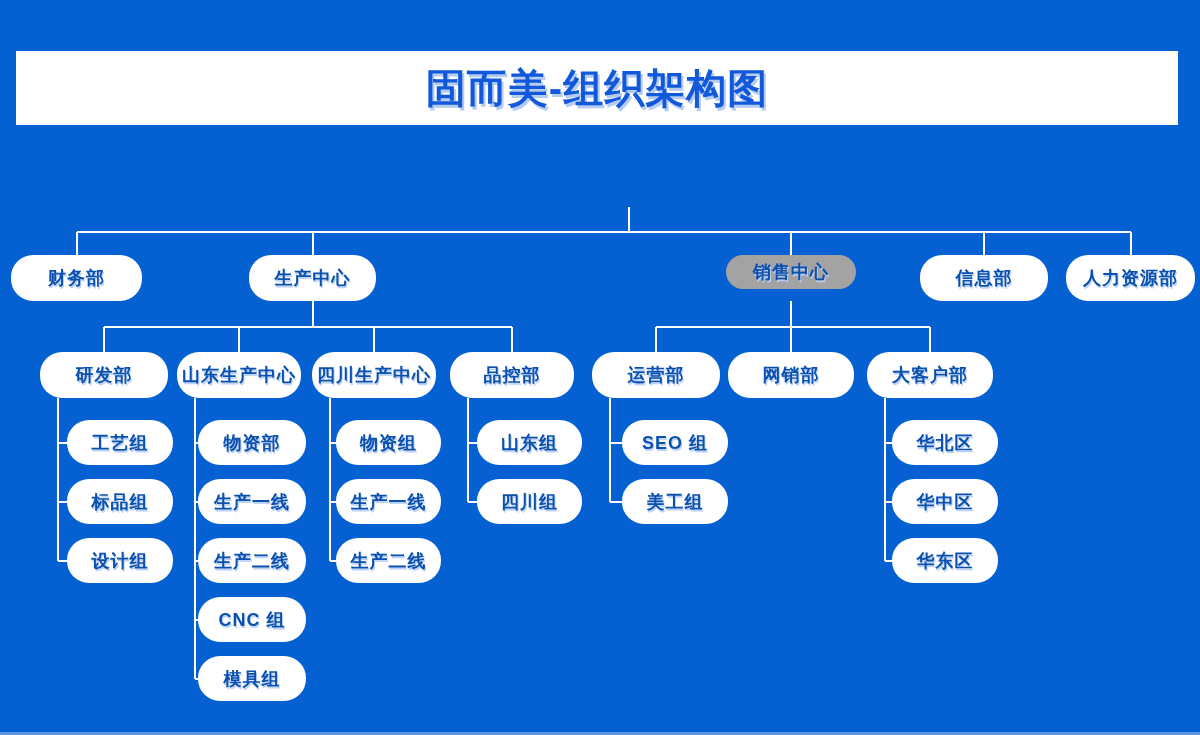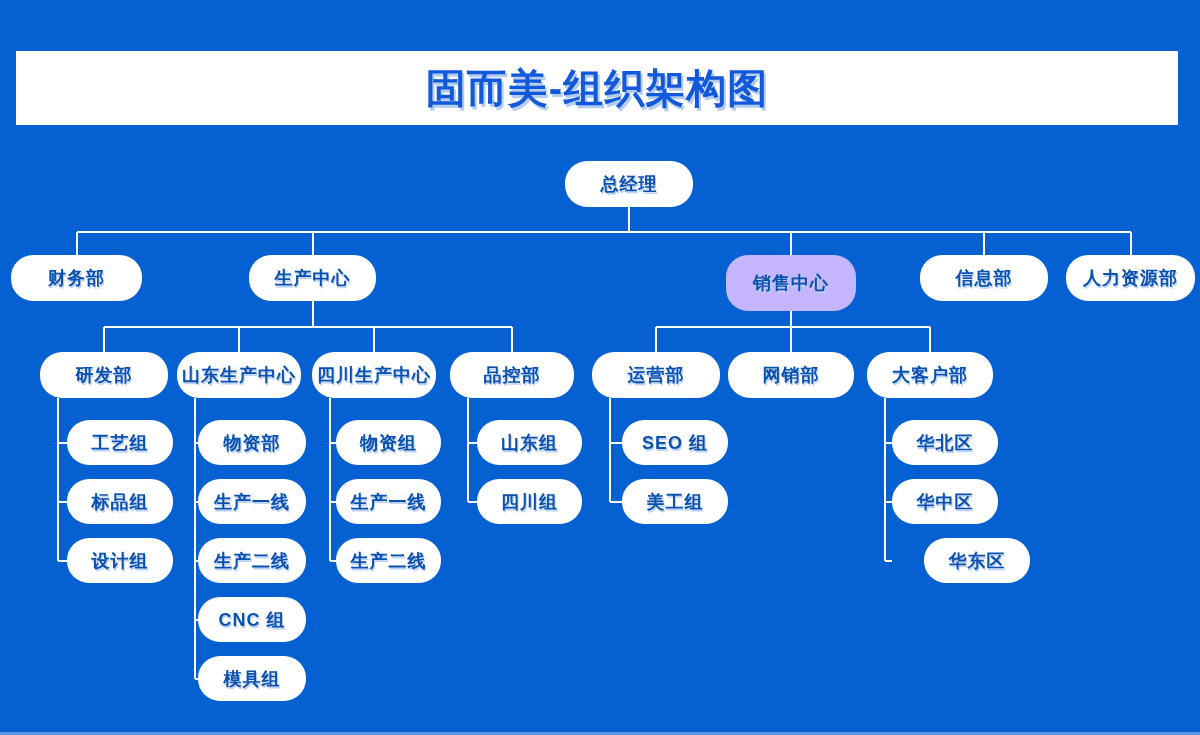--- a/index.html
+++ b/index.html
@@ -94,24 +94,23 @@
       <line x1="468" y1="501.5" x2="477" y2="501.5" stroke="#FFFFFF" stroke-width="2"></line>
       <line x1="610" y1="398" x2="610" y2="501.5" stroke="#FFFFFF" stroke-width="2"></line>
       <line x1="610" y1="442.5" x2="622" y2="442.5" stroke="#FFFFFF" stroke-width="2"></line>
       <line x1="610" y1="501.5" x2="622" y2="501.5" stroke="#FFFFFF" stroke-width="2"></line>
       <line x1="885" y1="398" x2="885" y2="560.5" stroke="#FFFFFF" stroke-width="2"></line>
       <line x1="885" y1="442.5" x2="892" y2="442.5" stroke="#FFFFFF" stroke-width="2"></line>
       <line x1="885" y1="501.5" x2="892" y2="501.5" stroke="#FFFFFF" stroke-width="2"></line>
       <line x1="885" y1="560.5" x2="892" y2="560.5" stroke="#FFFFFF" stroke-width="2"></line>
     </svg>
   <div class="nodes-layer">
-      <div class="node" style="left: 565px; top: 161px; width: 128px; height: 46px; background: rgb(255, 255, 255);">总经理</div>
       <div class="node" style="left: 11px; top: 255px; width: 131px; height: 46px; background: rgb(255, 255, 255);">财务部</div>
       <div class="node" style="left: 249px; top: 255px; width: 127px; height: 46px; background: rgb(255, 255, 255);">生产中心</div>
-      <div class="node" style="left: 726px; top: 255px; width: 130px; height: 56px; background: #c4b5fd;">销售中心</div>
+      <div class="node" style="left: 726px; top: 255px; width: 130px; height: 34px; background: #a3a3a3;">销售中心</div>
       <div class="node" style="left: 920px; top: 255px; width: 128px; height: 46px; background: rgb(255, 255, 255);">信息部</div>
       <div class="node" style="left: 1066px; top: 255px; width: 129px; height: 46px; background: rgb(255, 255, 255);">人力资源部</div>
       <div class="node" style="left: 40px; top: 352px; width: 128px; height: 46px; background: rgb(255, 255, 255);">研发部</div>
       <div class="node" style="left: 177px; top: 352px; width: 124px; height: 46px; background: rgb(255, 255, 255);">山东生产中心</div>
       <div class="node" style="left: 312px; top: 352px; width: 124px; height: 46px; background: rgb(255, 255, 255);">四川生产中心</div>
       <div class="node" style="left: 450px; top: 352px; width: 124px; height: 46px; background: rgb(255, 255, 255);">品控部</div>
       <div class="node" style="left: 592px; top: 352px; width: 128px; height: 46px; background: rgb(255, 255, 255);">运营部</div>
       <div class="node" style="left: 728px; top: 352px; width: 126px; height: 46px; background: rgb(255, 255, 255);">网销部</div>
       <div class="node" style="left: 867px; top: 352px; width: 126px; height: 46px; background: rgb(255, 255, 255);">大客户部</div>
       <div class="node" style="left: 67px; top: 420px; width: 106px; height: 45px; background: rgb(255, 255, 255);">工艺组</div>
@@ -124,16 +123,16 @@
       <div class="node" style="left: 336px; top: 420px; width: 105px; height: 45px; background: rgb(255, 255, 255);">物资组</div>
       <div class="node" style="left: 198px; top: 656px; width: 108px; height: 45px; background: rgb(255, 255, 255);">模具组</div>
       <div class="node" style="left: 336px; top: 479px; width: 105px; height: 45px; background: rgb(255, 255, 255);">生产一线</div>
       <div class="node" style="left: 336px; top: 538px; width: 105px; height: 45px; background: rgb(255, 255, 255);">生产二线</div>
       <div class="node" style="left: 477px; top: 479px; width: 105px; height: 45px; background: rgb(255, 255, 255);">四川组</div>
       <div class="node" style="left: 477px; top: 420px; width: 105px; height: 45px; background: rgb(255, 255, 255);">山东组</div>
       <div class="node" style="left: 622px; top: 420px; width: 106px; height: 45px; background: rgb(255, 255, 255);">SEO 组</div>
       <div class="node" style="left: 892px; top: 420px; width: 106px; height: 45px; background: rgb(255, 255, 255);">华北区</div>
       <div class="node" style="left: 622px; top: 479px; width: 106px; height: 45px; background: rgb(255, 255, 255);">美工组</div>
       <div class="node" style="left: 892px; top: 479px; width: 106px; height: 45px; background: rgb(255, 255, 255);">华中区</div>
-      <div class="node" style="left: 924px; top: 538px; width: 106px; height: 45px; background: rgb(255, 255, 255);">华东区</div>
+      <div class="node" style="left: 892px; top: 538px; width: 106px; height: 45px; background: rgb(255, 255, 255);">华东区</div>
     </div>
   <div class="bottom-edge"></div>
 </div>
 
 </body></html>

